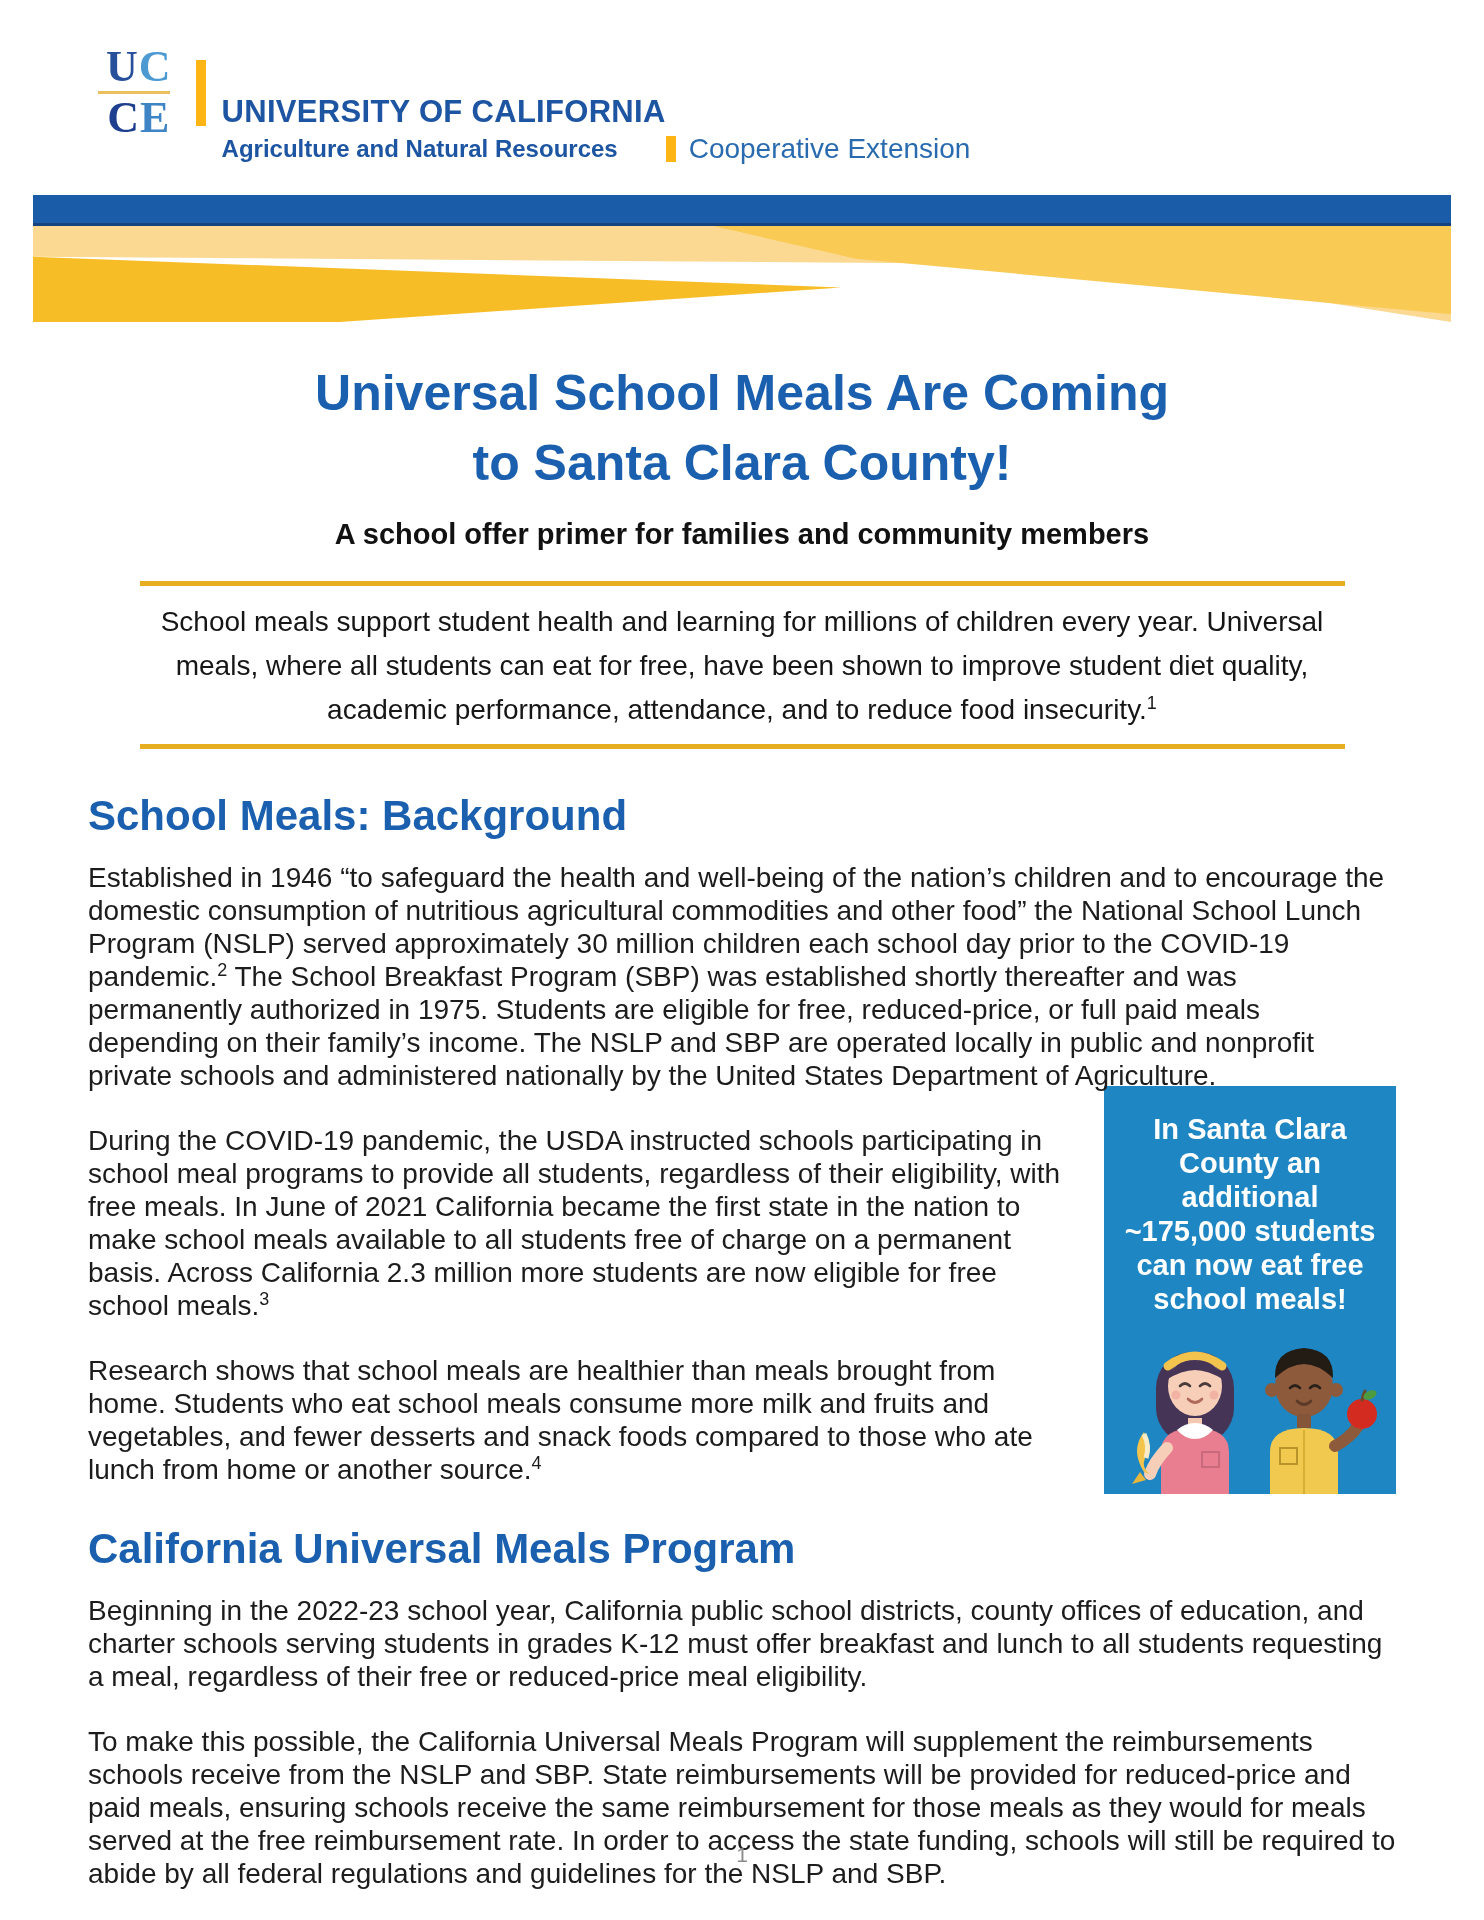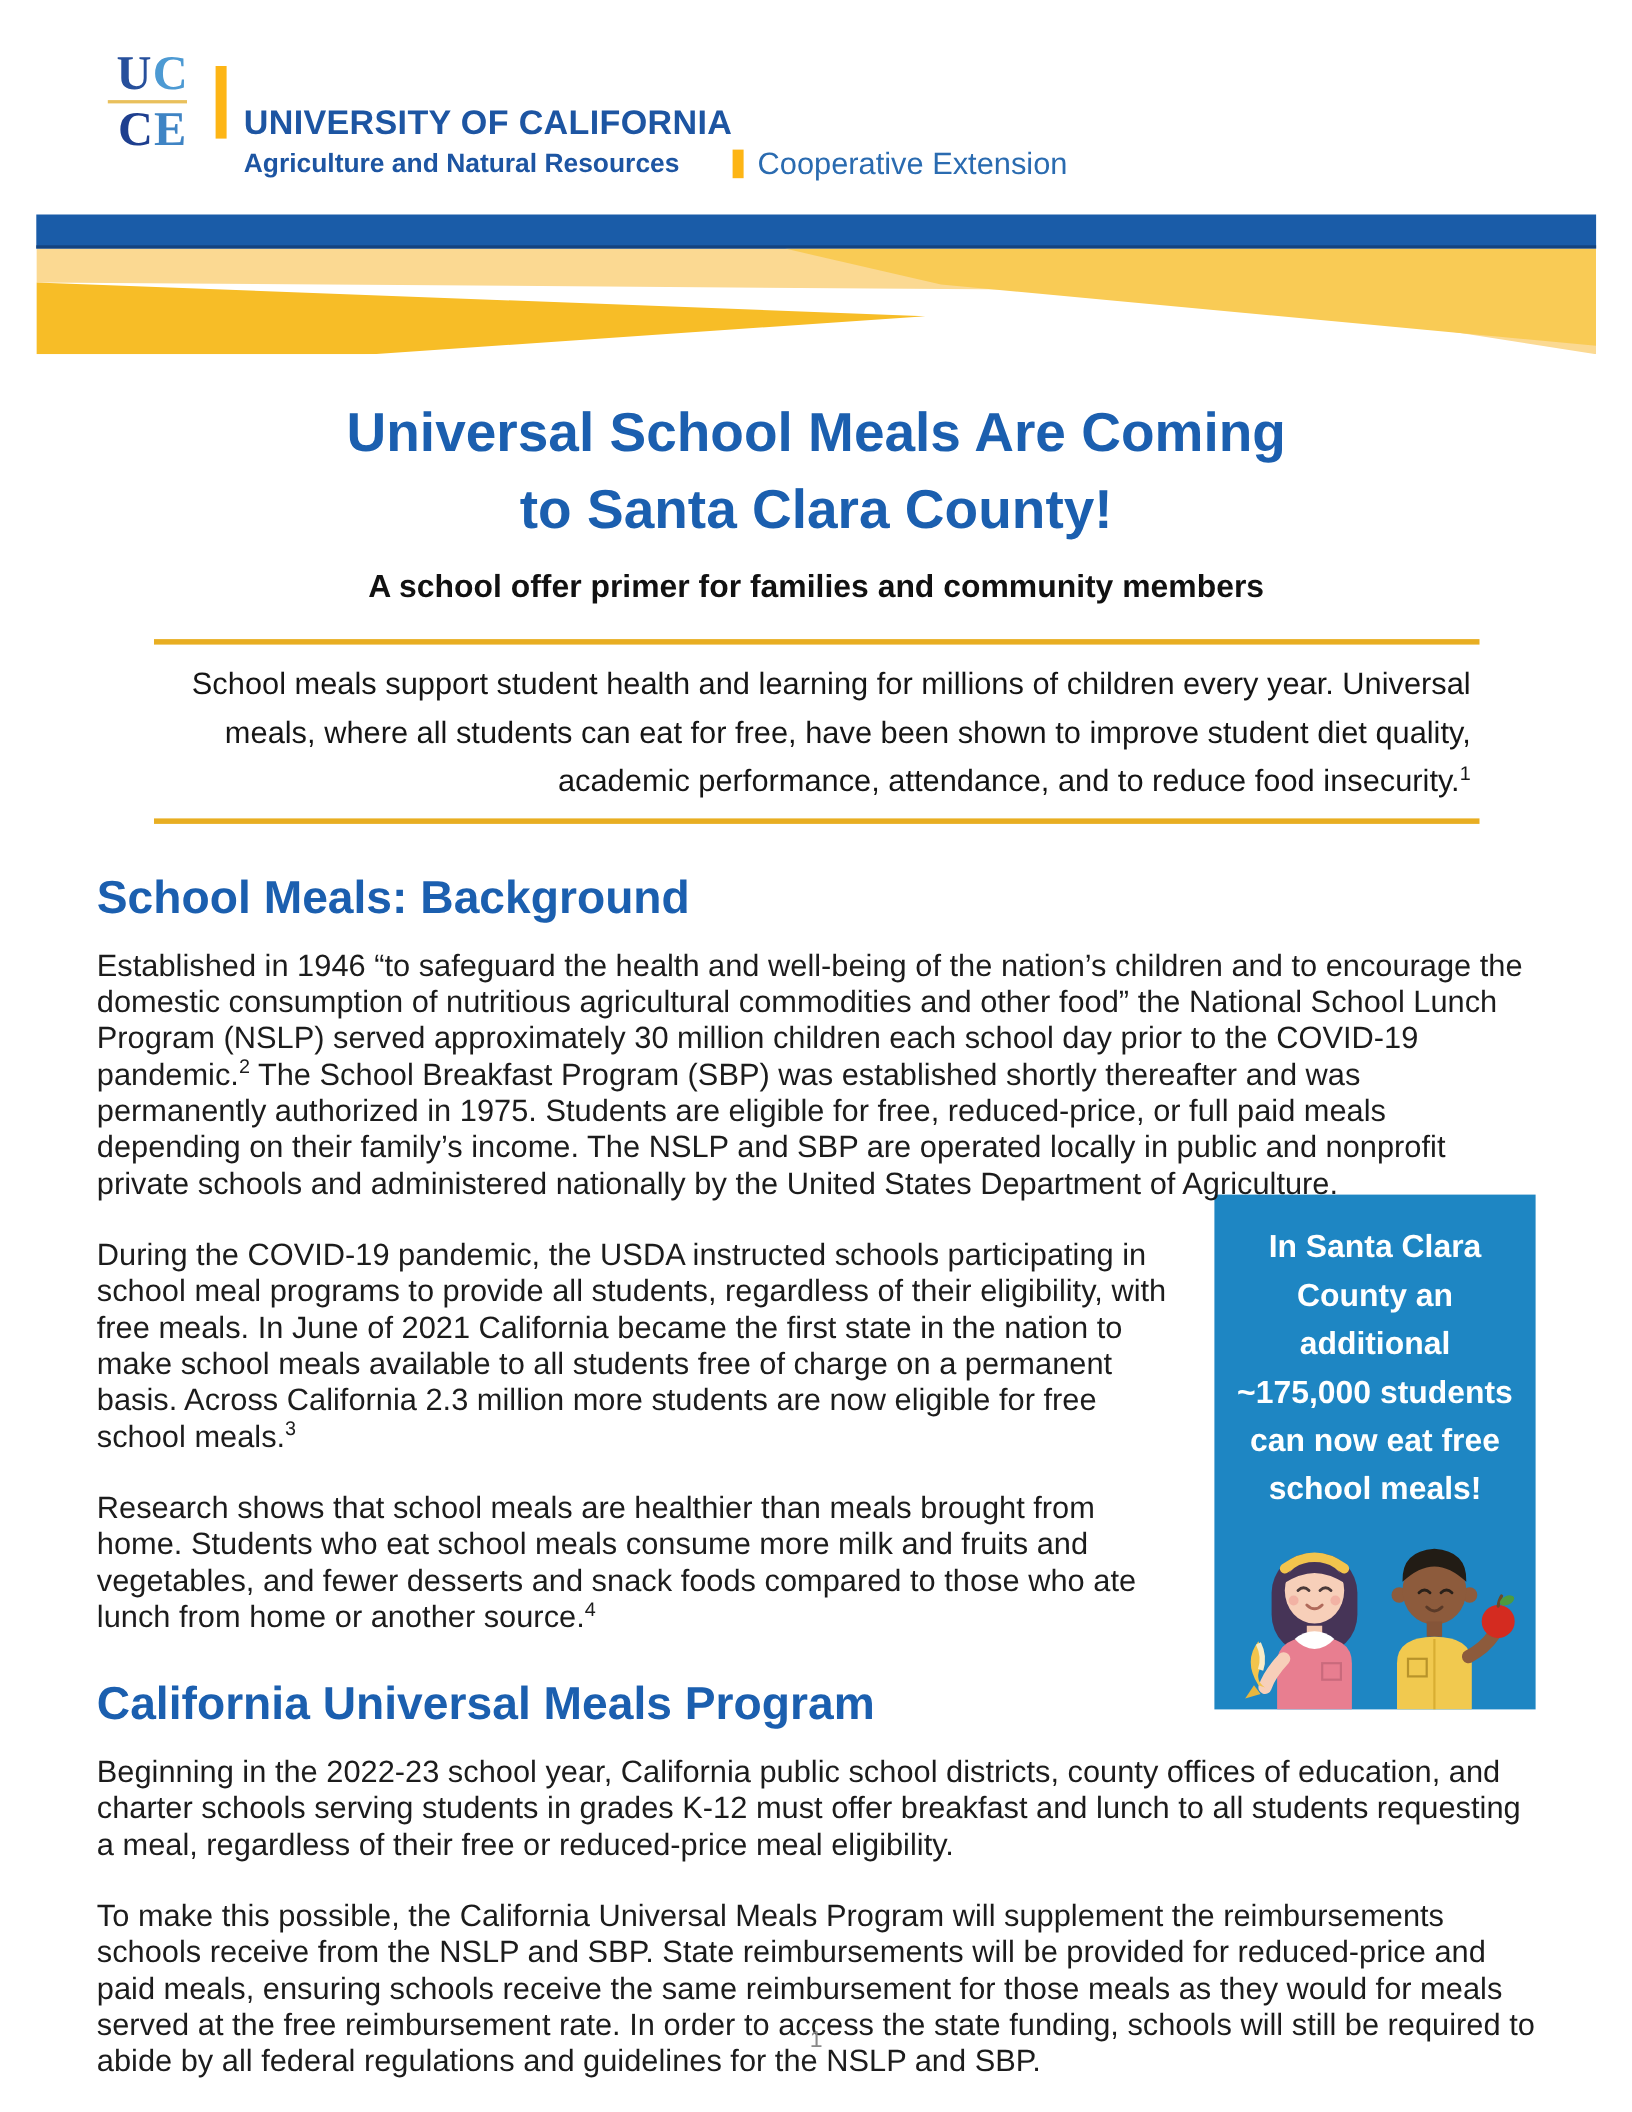--- a/index.html
+++ b/index.html
@@ -32,32 +32,32 @@
   .g-mid{background:#F9CB55;clip-path:polygon(48% 0,100% 0,100% 92%,58% 34%);}
   .g-bright{background:#F7BD27;clip-path:polygon(0 32%,57% 64%,0 122%);}
 
   
   .content{padding:0 88px;}
   .title{margin:36px 0 0 0;text-align:center;color:#1B5FAF;font-size:50px;font-weight:700;line-height:70px;}
   .subtitle{margin:20px 0 0 0;text-align:center;font-size:29px;font-weight:700;color:#111;}
 
   .rule{width:1205px;margin:30px auto 0 auto;border:0;height:5px;background:#E8AE22;}
   .rule.bottom{margin-top:12px;}
-  .intro{margin:14px auto 0 auto;max-width:1190px;text-align:right;font-size:28px;line-height:44px;color:#161616;}
+  .intro{margin:14px auto 0 auto;max-width:1190px;text-align:center;font-size:28px;line-height:44px;color:#161616;}
 
   
   h2.section{margin:44px 0 22px 0;font-size:42px;font-weight:700;color:#1B5FAF;line-height:46px;}
   h2.section2{margin:40px 0 22px 0;}
   p.body{margin:32px 0 0 0;font-size:28px;line-height:33px;color:#1c1c1c;}
   p.body.first{margin-top:0;}
   sup.ref{font-size:18px;line-height:0;}
 
   
   .factbox{float:right;width:292px;margin:-6px 0 35px 40px;background:#1E86C3;}
-  .factbox-text{margin:0;padding:26px 14px 6px 14px;color:#ffffff;font-size:29px;font-weight:700;line-height:44px;text-align:center;}
+  .factbox-text{margin:0;padding:26px 14px 6px 14px;color:#ffffff;font-size:29px;font-weight:700;line-height:34px;text-align:center;}
   .kids{display:block;width:292px;height:172px;}
 
   
   .pagenum{position:absolute;top:1843px;left:0;right:0;text-align:center;font-size:21px;color:#8a8a8a;}
 </style>
 </head>
 <body>
 
 <div class="page">
 

